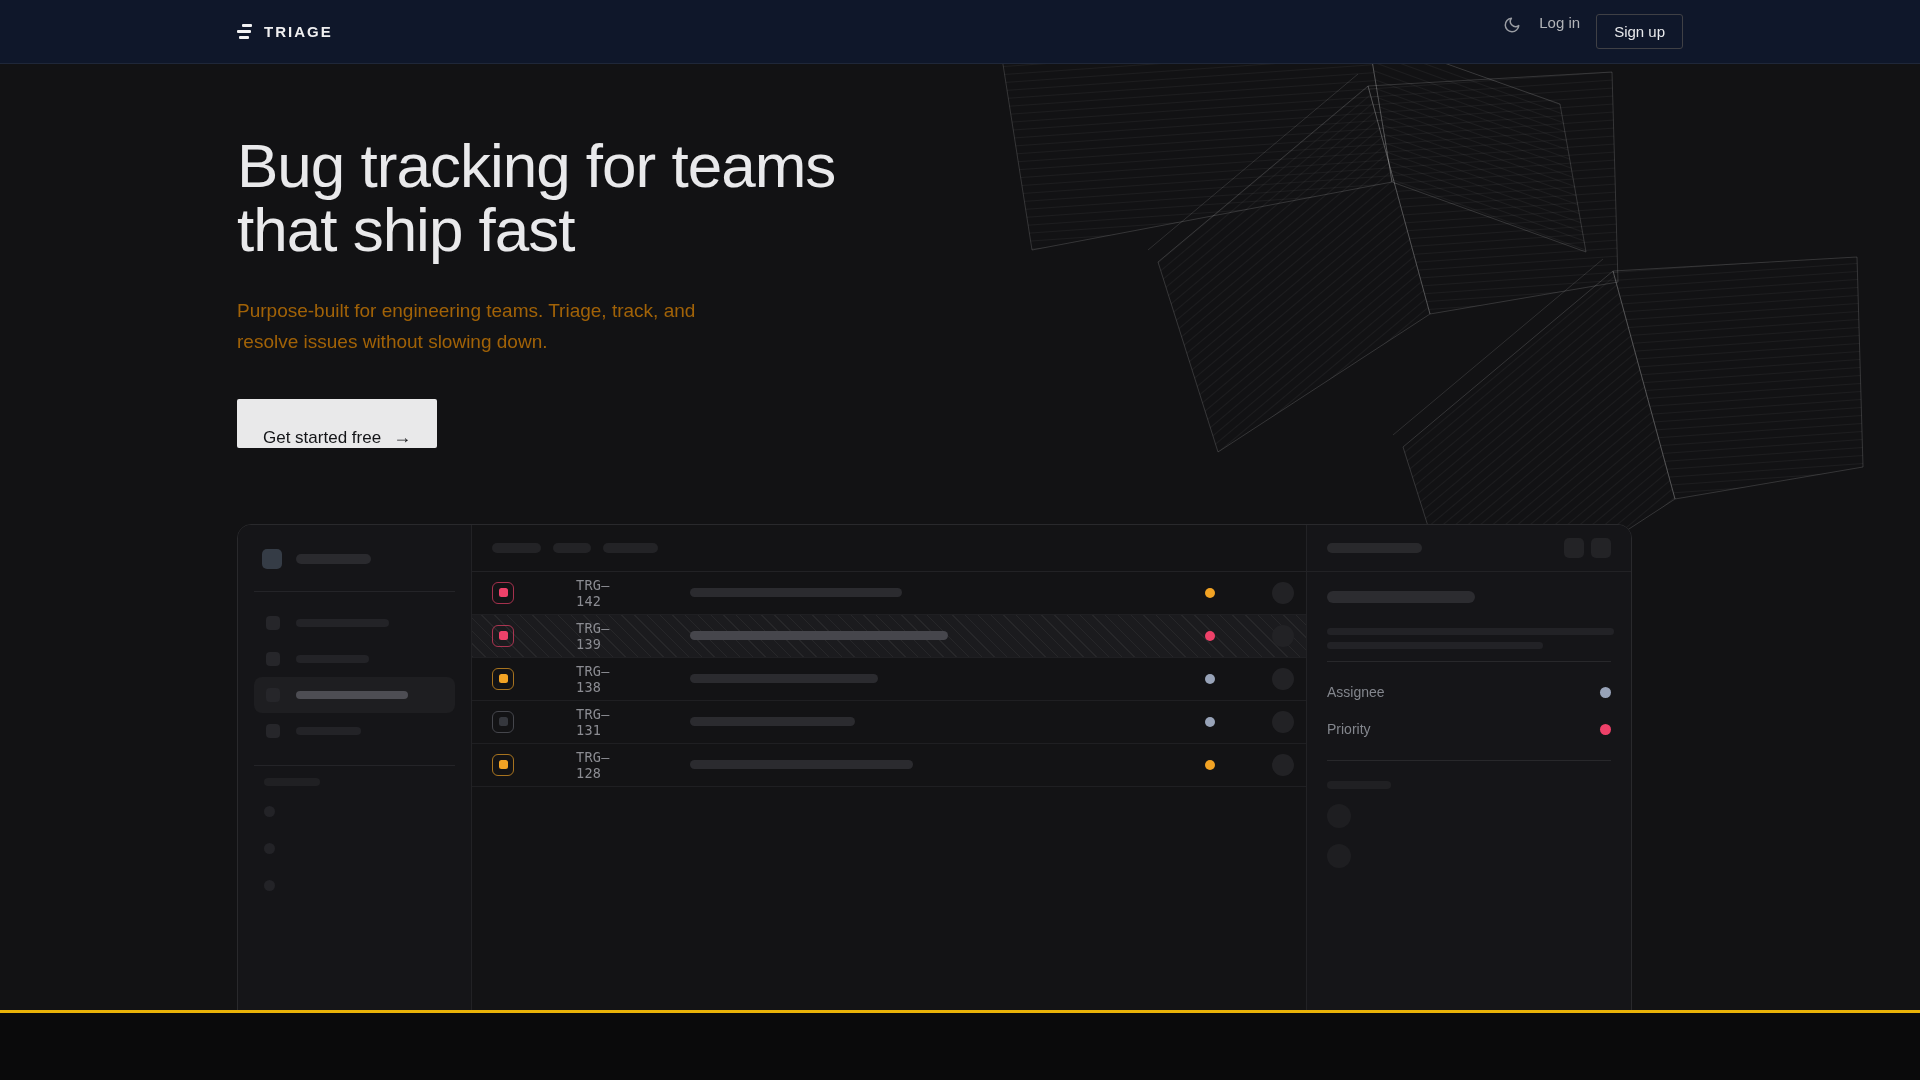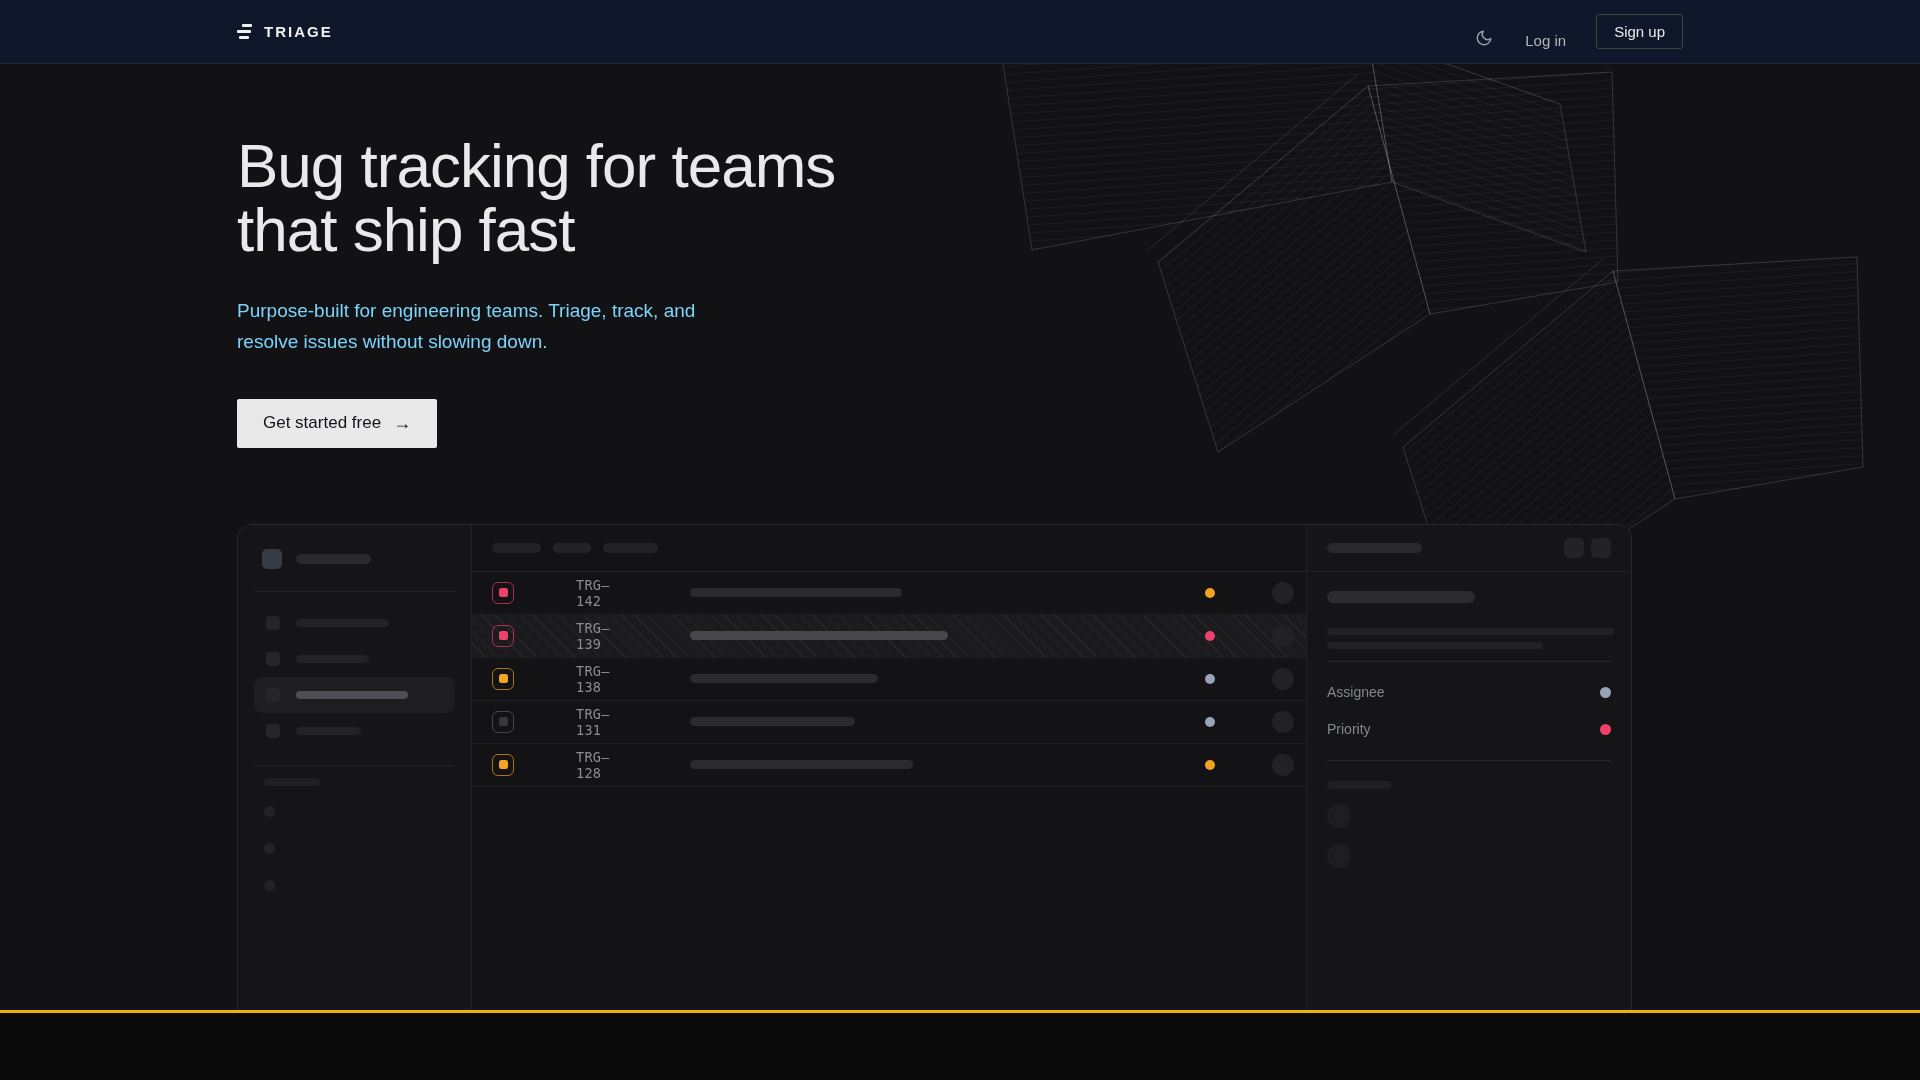--- a/index.html
+++ b/index.html
@@ -10,32 +10,32 @@
   
   .nav { height:64px; background:#0f172a; border-bottom:1px solid rgba(255,255,255,0.07); }
   .nav .container { height:100%; display:flex; align-items:center; justify-content:space-between; }
   .logo { display:flex; align-items:center; gap:11px; cursor:pointer; }
   .logo-glyph { display:flex; flex-direction:column; gap:3px; width:16px; }
   .logo-glyph i { display:block; height:3px; border-radius:1px; background:#f2f2f3; }
   .logo-glyph i:nth-child(1){ width:10px; margin-left:5px; }
   .logo-glyph i:nth-child(2){ width:14px; margin-left:0; }
   .logo-glyph i:nth-child(3){ width:10px; margin-left:2px; }
   .logo-name { font-size:15px; font-weight:700; letter-spacing:2px; color:#f0f0f1; }
-  .nav-right { display:flex; align-items:flex-end; gap:30px; }
+  .nav-right { display:flex; align-items:flex-start; gap:16px; }
   .moon-btn { width:22px; height:22px; display:flex; align-items:center; justify-content:center; cursor:pointer; }
   .login { font-size:15px; color:#b2b4b8; cursor:pointer; }
   .signup { font-size:15px; color:#e9eaec; border:1px solid #3f4045; background:transparent; padding:8px 17px; border-radius:3px; cursor:pointer; font-family:inherit; }
 
   
   .hero { position:relative; height:949px; background:#121214; border-bottom:3px solid #eab308; overflow:hidden; }
   .wireframes { position:absolute; top:0; left:0; width:1920px; height:949px; pointer-events:none; }
   .hero .container { position:relative; }
   h1.hero-title { margin-top:70px; font-size:62px; line-height:1.03; font-weight:500; letter-spacing:-1px; color:#e9e9eb; }
-  .hero-sub { margin-top:33px; font-size:19px; line-height:31px; color:#7dd3fc; max-width:470px; }
-  .cta { margin-top:42px; display:inline-flex; align-items:center; gap:12px; height:49px; padding:0 26px; background:#e9e9ea; color:#141518; font-size:17px; font-weight:500; border:none; border-radius:2px; cursor:pointer; font-family:inherit; }
+  .hero-sub { margin-top:33px; font-size:19px; line-height:31px; color:#a16207; max-width:470px; }
+  .cta { margin-top:42px; display:inline-flex; align-items:flex-end; gap:12px; height:49px; padding:0 26px; background:#e9e9ea; color:#141518; font-size:17px; font-weight:500; border:none; border-radius:2px; cursor:pointer; font-family:inherit; }
   .cta .arrow { font-size:18px; }
 
   
   .mockup { position:relative; margin-top:76px; width:1395px; height:560px; background:#141416; border:1px solid #29292c; border-radius:14px; overflow:hidden; display:grid; grid-template-columns:234px 1fr 325px; }
 
   .skeleton-bar { display:block; height:9px; border-radius:5px; background:#2b2b2f; }
 
   
   .mk-sidebar { background:#151518; border-right:1px solid #222225; padding:0 16px; }
   .ws-row { display:flex; align-items:center; gap:14px; padding-top:24px; padding-left:8px; }

